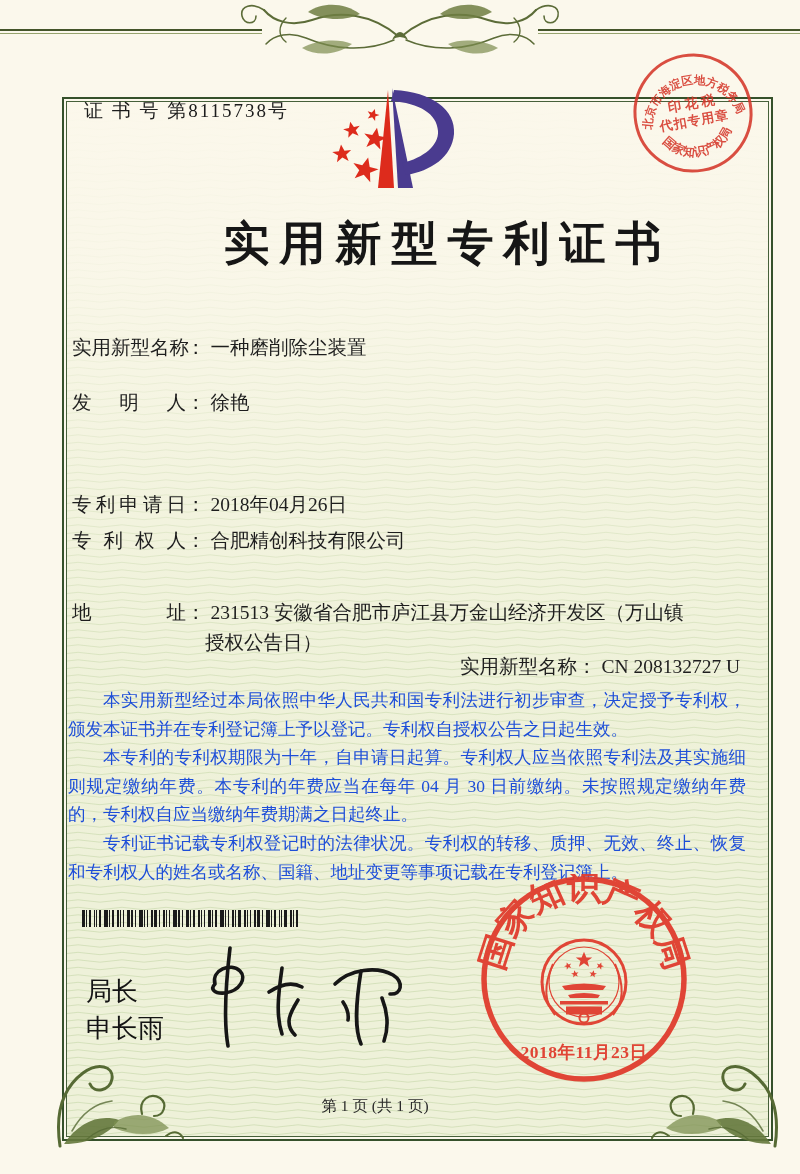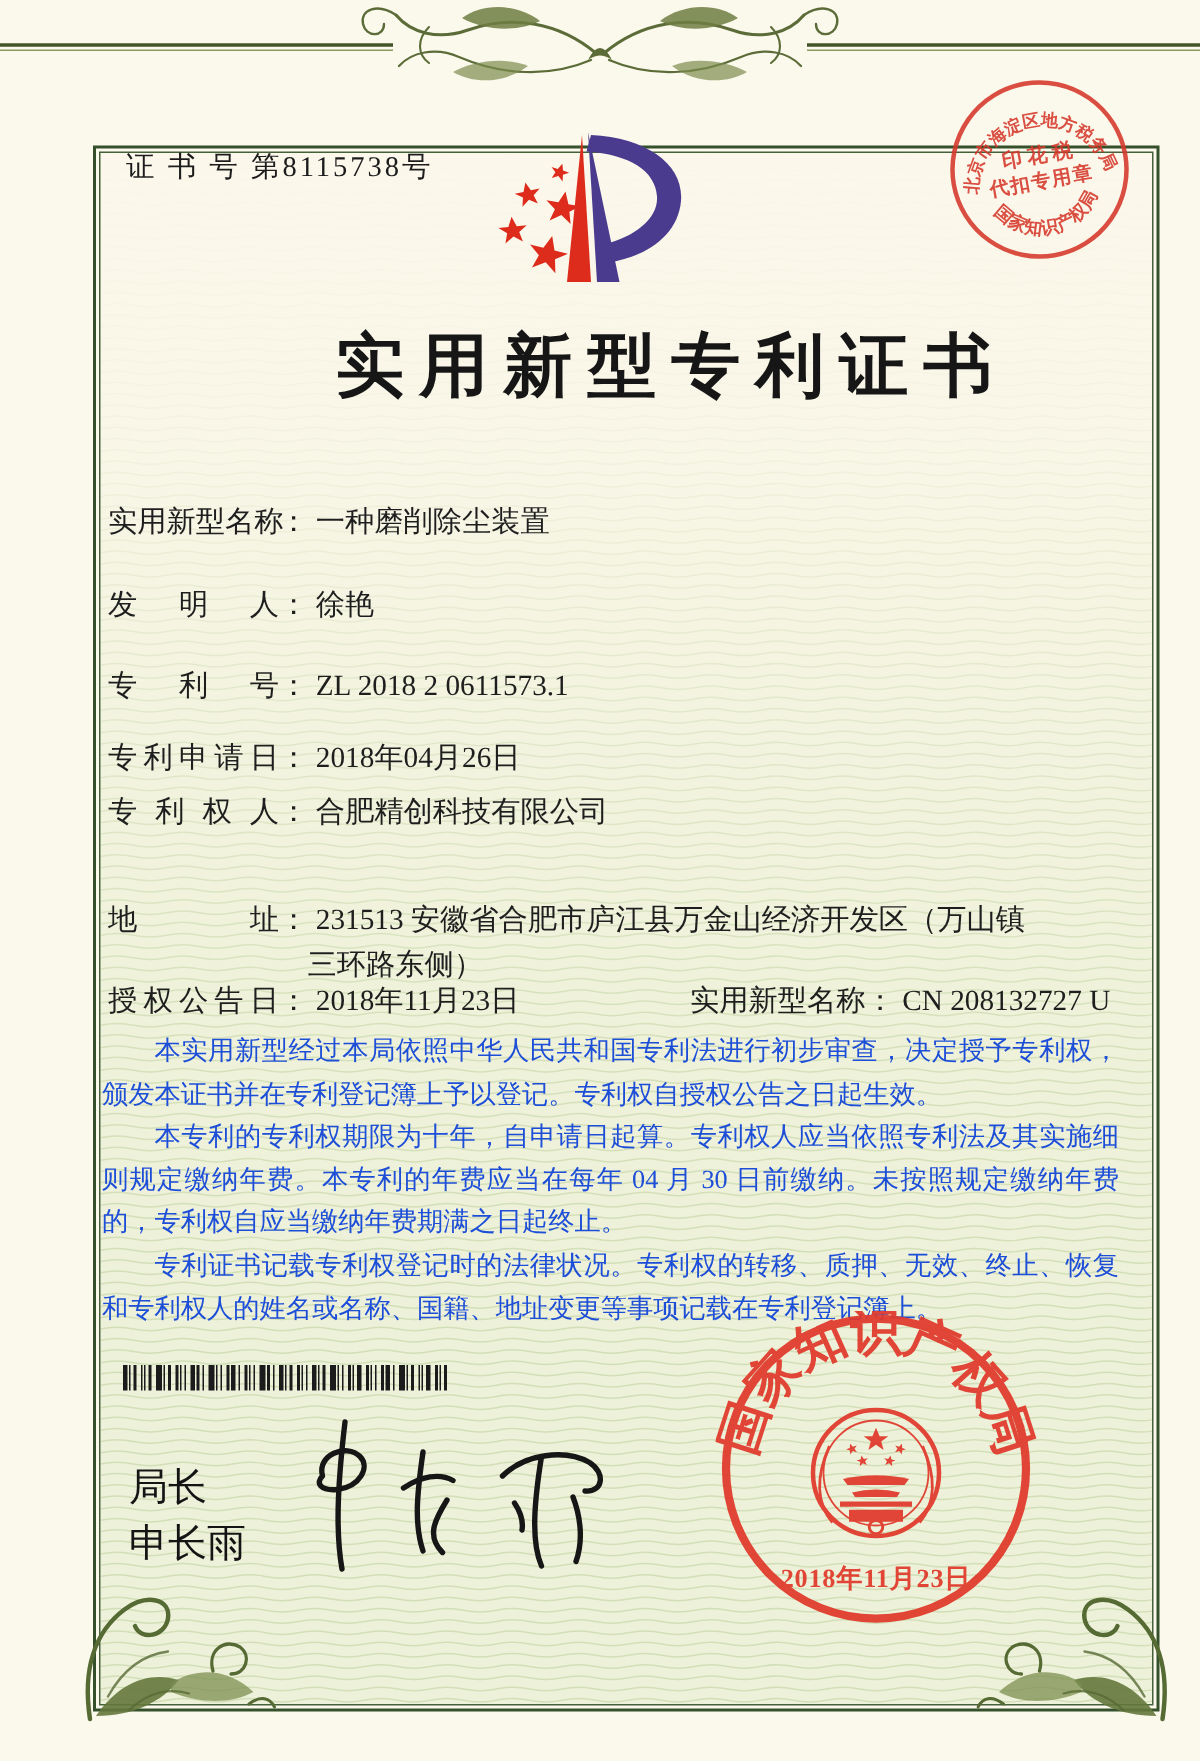--- a/index.html
+++ b/index.html
@@ -307,36 +307,30 @@
   </svg>
 
   <div class="abs doc-title">实用新型专利证书</div>
 
   <div class="abs row" style="top:334px">
     <span class="lbl">实用新型名称</span><span class="colon">：</span><span class="val">一种磨削除尘装置</span>
   </div>
   <div class="abs row" style="top:389px">
     <span class="lbl">发明人</span><span class="colon">：</span><span class="val">徐艳</span>
   </div>
-  <div class="abs row" style="top:443px">
-    <span class="lbl">专利号</span><span class="colon">：</span><span class="val">ZL 2018 2 0611573.1</span>
-  </div>
   <div class="abs row" style="top:491px">
     <span class="lbl">专利申请日</span><span class="colon">：</span><span class="val">2018年04月26日</span>
   </div>
   <div class="abs row" style="top:527px">
     <span class="lbl">专利权人</span><span class="colon">：</span><span class="val">合肥精创科技有限公司</span>
   </div>
   <div class="abs row" style="top:599px">
     <span class="lbl">地址</span><span class="colon">：</span><span class="val">231513 安徽省合肥市庐江县万金山经济开发区（万山镇</span>
   </div>
-  <div class="abs row2" style="left:205px;top:629px">三环路东侧）</div>
-  <div class="abs row" style="top:653px">
-    <span class="lbl">授权公告日</span><span class="colon">：</span><span class="val">2018年11月23日</span>
-  </div>
+  <div class="abs row2" style="left:205px;top:629px">授权公告日）</div>
   <div class="abs row" style="left:460px;top:653px">
     <span>实用新型名称</span><span class="colon">：</span><span class="val">CN 208132727 U</span>
   </div>
 
   <div class="abs paragraphs">
     <p>本实用新型经过本局依照中华人民共和国专利法进行初步审查，决定授予专利权，颁发本证书并在专利登记簿上予以登记。专利权自授权公告之日起生效。</p>
     <p>本专利的专利权期限为十年，自申请日起算。专利权人应当依照专利法及其实施细则规定缴纳年费。本专利的年费应当在每年 04 月 30 日前缴纳。未按照规定缴纳年费的，专利权自应当缴纳年费期满之日起终止。</p>
     <p>专利证书记载专利权登记时的法律状况。专利权的转移、质押、无效、终止、恢复和专利权人的姓名或名称、国籍、地址变更等事项记载在专利登记簿上。</p>
   </div>
 
@@ -441,14 +435,15 @@
           <rect x="-18" y="20.5" width="36" height="8"></rect>
         </g>
         <circle cx="0" cy="36" r="4.5" fill="none" stroke="#e0392a" stroke-width="2"></circle>
         <path d="M -31 -18 C -40 2 -40 20 -29 33" fill="none" stroke="#e0392a" stroke-width="2"></path>
         <path d="M 31 -18 C 40 2 40 20 29 33" fill="none" stroke="#e0392a" stroke-width="2"></path>
       </g>
       <text x="107" y="184" font-size="17.5" font-weight="bold" text-anchor="middle" letter-spacing="0.5">2018年11月23日</text>
     </g>
   </svg>
 
+  <div class="abs footer">第 1 页 (共 1 页)</div>
 
 </div>
 
 </body></html>

